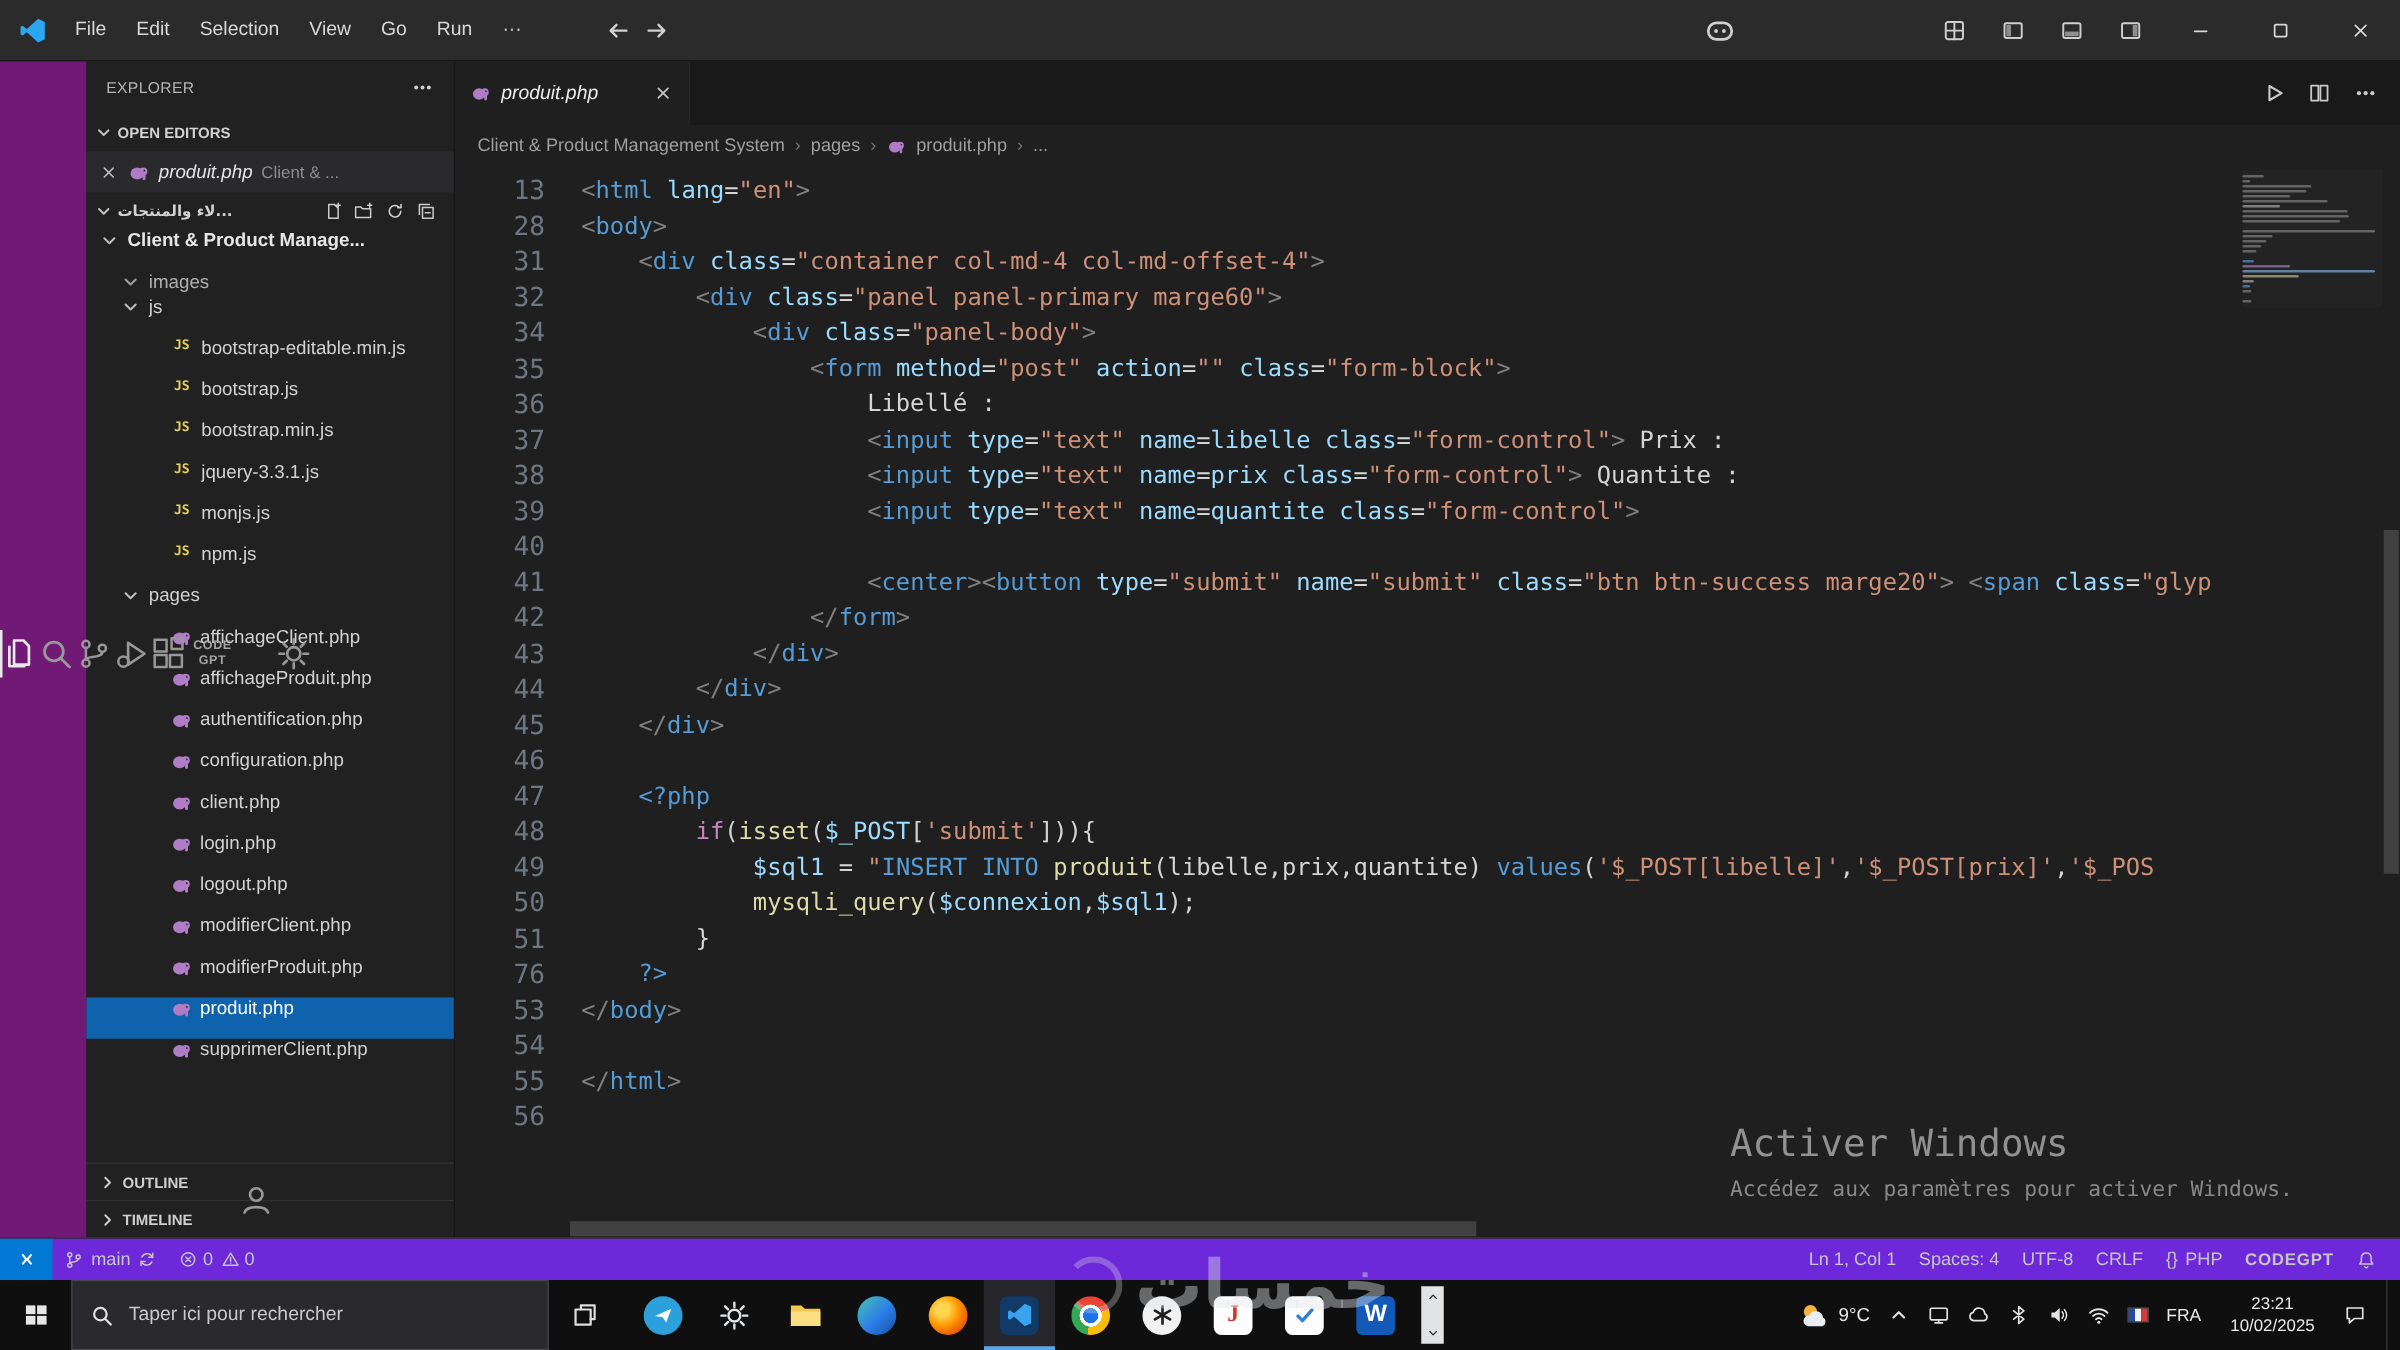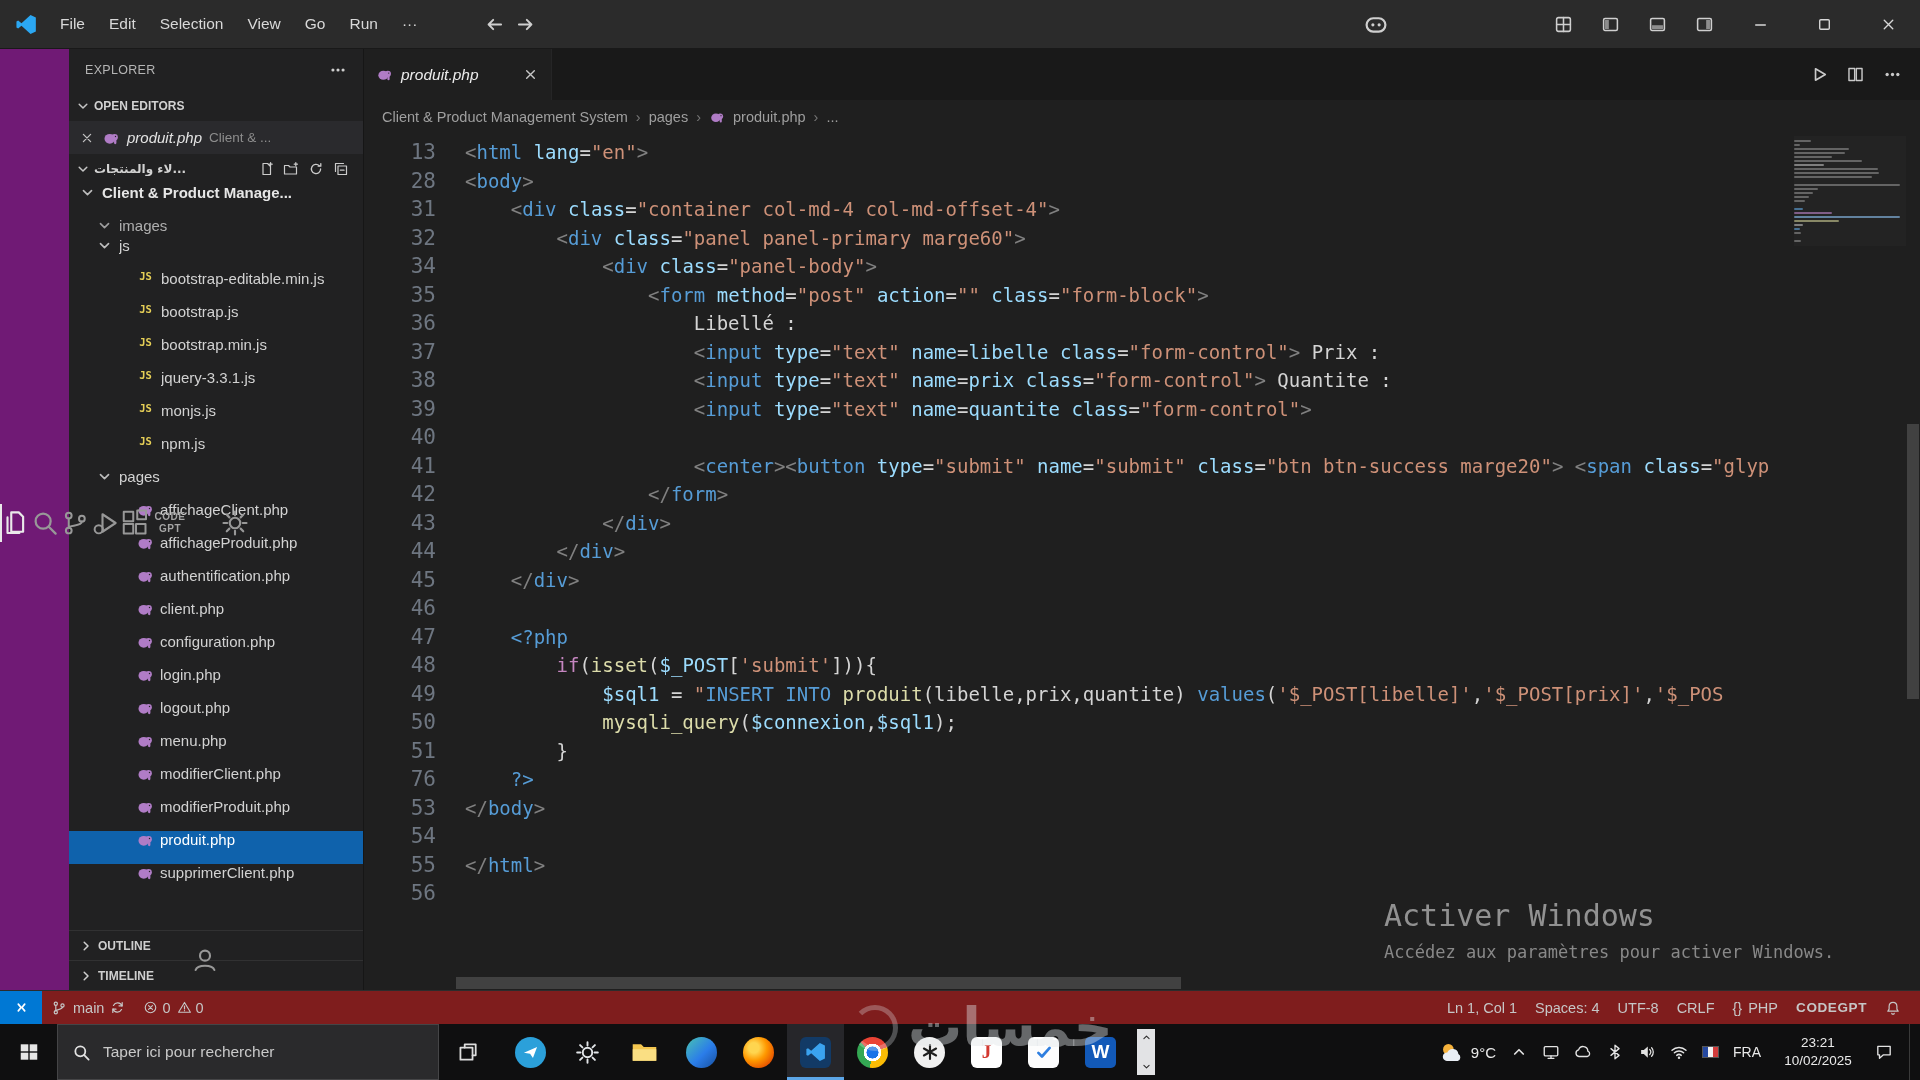--- a/index.html
+++ b/index.html
@@ -86,21 +86,21 @@
   .mm-line{height:2.4px;border-radius:1px;opacity:.85;}
   .vscroll{position:absolute;top:0;right:0;width:14px;bottom:0;}
   .vthumb{position:absolute;left:1px;right:1px;top:290px;height:275px;background:rgba(121,121,121,.38);}
   .hscroll{position:absolute;left:0;right:14px;bottom:1px;height:12px;}
   .hthumb{position:absolute;top:0;bottom:0;left:92px;width:725px;background:rgba(121,121,121,.38);}
   .activate{position:absolute;left:1020px;top:764px;color:#9b9b9b;}
   .activate .l1{font-size:30px;font-weight:400;opacity:.92;}
   .activate .l2{font-size:17px;margin-top:9px;opacity:.85;}
 
   
-  .statusbar{position:absolute;left:0;right:0;bottom:56px;height:34px;background:#7f1d1d;border-top:1px solid #2c2c2c;display:flex;align-items:center;font-size:14.5px;color:#c6c6c6;z-index:8;}
+  .statusbar{position:absolute;left:0;right:0;bottom:56px;height:34px;background:#6d28d9;border-top:1px solid #2c2c2c;display:flex;align-items:center;font-size:14.5px;color:#c6c6c6;z-index:8;}
   .sb-remote{width:42px;height:100%;background:#0078d4;color:#fff;display:flex;align-items:center;justify-content:center;}
   .sb-remote .icon{width:17px;height:17px;}
   .sb-item{display:flex;align-items:center;gap:6px;padding:0 9px;height:100%;}
   .sb-item .num{margin-left:-2px;}
   .sb-right{margin-left:auto;display:flex;align-items:center;padding-right:10px;}
   .sb-codegpt{font-weight:700;letter-spacing:.6px;font-size:13.5px;}
 
   
   .taskbar{position:absolute;left:0;right:0;bottom:0;height:56px;background:#0f0f10;display:flex;align-items:center;color:#e9e9e9;z-index:9;}
   .tk-start{width:57px;height:56px;display:flex;align-items:center;justify-content:center;color:#e6e6e6;}
@@ -475,69 +475,57 @@
         <div class="tree-row" style="padding-left: 44px;">
           <span class="chev-space"></span>
           <span class="icon fic">
             <svg viewBox="0 0 16 16" xmlns="http://www.w3.org/2000/svg">
               <ellipse cx="6.9" cy="8.7" rx="4.7" ry="4.3" fill="#b07cc6"></ellipse>
               <circle cx="11.2" cy="7.3" r="2.9" fill="#b07cc6"></circle>
               <rect x="10.7" y="8.3" width="2.1" height="5.2" rx="1" fill="#b07cc6"></rect>
               <circle cx="12" cy="6.7" r=".6" fill="#222"></circle>
             </svg>
           </span>
+          <span class="tree-label">configuration.php</span>
+        </div>
+        <div class="tree-row" style="padding-left: 44px;">
+          <span class="chev-space"></span>
+          <span class="icon fic">
+            <svg viewBox="0 0 16 16" xmlns="http://www.w3.org/2000/svg">
+              <ellipse cx="6.9" cy="8.7" rx="4.7" ry="4.3" fill="#b07cc6"></ellipse>
+              <circle cx="11.2" cy="7.3" r="2.9" fill="#b07cc6"></circle>
+              <rect x="10.7" y="8.3" width="2.1" height="5.2" rx="1" fill="#b07cc6"></rect>
+              <circle cx="12" cy="6.7" r=".6" fill="#222"></circle>
+            </svg>
+          </span>
           <span class="tree-label">client.php</span>
         </div>
         <div class="tree-row" style="padding-left: 44px;">
           <span class="chev-space"></span>
           <span class="icon fic">
             <svg viewBox="0 0 16 16" xmlns="http://www.w3.org/2000/svg">
               <ellipse cx="6.9" cy="8.7" rx="4.7" ry="4.3" fill="#b07cc6"></ellipse>
               <circle cx="11.2" cy="7.3" r="2.9" fill="#b07cc6"></circle>
               <rect x="10.7" y="8.3" width="2.1" height="5.2" rx="1" fill="#b07cc6"></rect>
               <circle cx="12" cy="6.7" r=".6" fill="#222"></circle>
             </svg>
           </span>
-          <span class="tree-label">configuration.php</span>
-        </div>
-        <div class="tree-row" style="padding-left: 44px;">
-          <span class="chev-space"></span>
-          <span class="icon fic">
-            <svg viewBox="0 0 16 16" xmlns="http://www.w3.org/2000/svg">
-              <ellipse cx="6.9" cy="8.7" rx="4.7" ry="4.3" fill="#b07cc6"></ellipse>
-              <circle cx="11.2" cy="7.3" r="2.9" fill="#b07cc6"></circle>
-              <rect x="10.7" y="8.3" width="2.1" height="5.2" rx="1" fill="#b07cc6"></rect>
-              <circle cx="12" cy="6.7" r=".6" fill="#222"></circle>
-            </svg>
-          </span>
           <span class="tree-label">login.php</span>
         </div>
         <div class="tree-row" style="padding-left: 44px;">
           <span class="chev-space"></span>
           <span class="icon fic">
             <svg viewBox="0 0 16 16" xmlns="http://www.w3.org/2000/svg">
               <ellipse cx="6.9" cy="8.7" rx="4.7" ry="4.3" fill="#b07cc6"></ellipse>
               <circle cx="11.2" cy="7.3" r="2.9" fill="#b07cc6"></circle>
               <rect x="10.7" y="8.3" width="2.1" height="5.2" rx="1" fill="#b07cc6"></rect>
               <circle cx="12" cy="6.7" r=".6" fill="#222"></circle>
             </svg>
           </span>
           <span class="tree-label">logout.php</span>
-        </div>
-        <div class="tree-row" style="padding-left: 44px;">
-          <span class="chev-space"></span>
-          <span class="icon fic">
-            <svg viewBox="0 0 16 16" xmlns="http://www.w3.org/2000/svg">
-              <ellipse cx="6.9" cy="8.7" rx="4.7" ry="4.3" fill="#b07cc6"></ellipse>
-              <circle cx="11.2" cy="7.3" r="2.9" fill="#b07cc6"></circle>
-              <rect x="10.7" y="8.3" width="2.1" height="5.2" rx="1" fill="#b07cc6"></rect>
-              <circle cx="12" cy="6.7" r=".6" fill="#222"></circle>
-            </svg>
-          </span>
-          <span class="tree-label">menu.php</span>
         </div>
         <div class="tree-row" style="padding-left: 44px;">
           <span class="chev-space"></span>
           <span class="icon fic">
             <svg viewBox="0 0 16 16" xmlns="http://www.w3.org/2000/svg">
               <ellipse cx="6.9" cy="8.7" rx="4.7" ry="4.3" fill="#b07cc6"></ellipse>
               <circle cx="11.2" cy="7.3" r="2.9" fill="#b07cc6"></circle>
               <rect x="10.7" y="8.3" width="2.1" height="5.2" rx="1" fill="#b07cc6"></rect>
               <circle cx="12" cy="6.7" r=".6" fill="#222"></circle>
             </svg>

